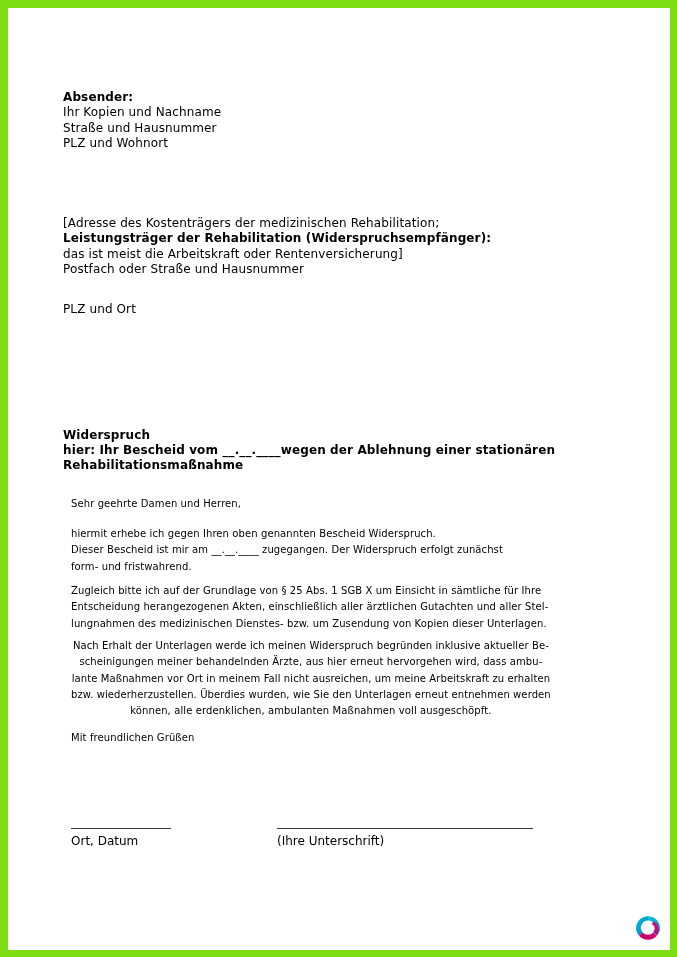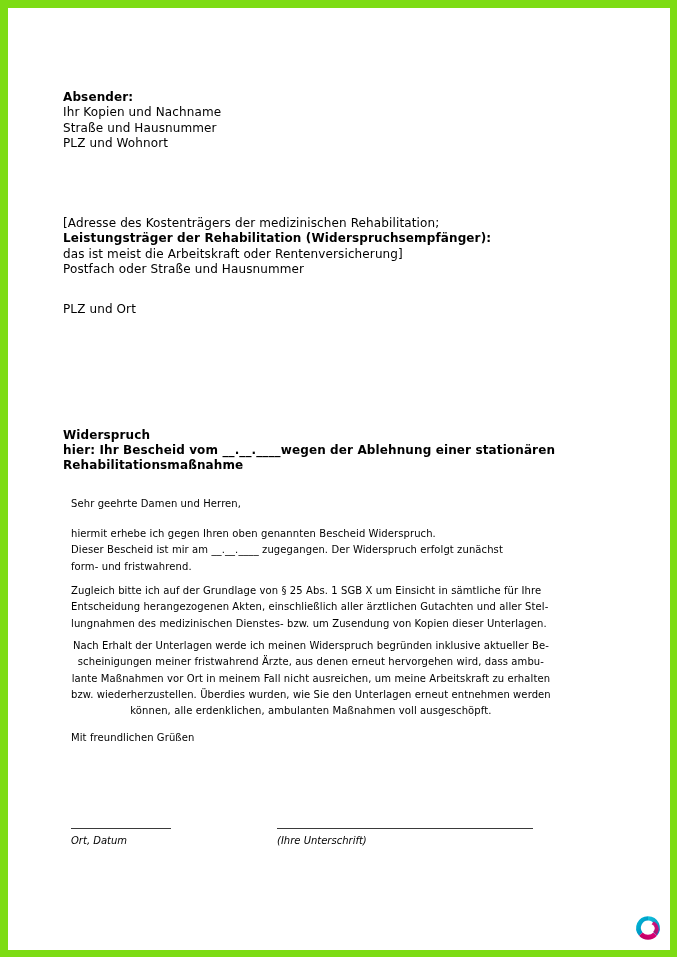--- a/index.html
+++ b/index.html
@@ -90,24 +90,23 @@
     position: absolute;
     top: 0;
   }
   .sig-rule {
     height: 0;
     border-top: 1px solid #3a3a3a;
   }
   .sig-caption {
     display: block;
     margin-top: 5px;
-    font-size: 10px;
+    font-size: 12px;
     line-height: 14px;
     white-space: nowrap;
-    font-style: italic;
   }
   #sig-place { left: 0; width: 100px; }
   #sig-sign  { left: 206px; width: 256px; }
 
   
   .corner-logo {
     position: absolute;
     right: 7px;
     bottom: 7px;
     width: 30px;
@@ -156,21 +155,21 @@
       </div>
 
       <div class="blk body-blk" id="para-2">
         <span class="line">Zugleich bitte ich auf der Grundlage von § 25 Abs. 1 SGB X um Einsicht in sämtliche für Ihre</span>
         <span class="line">Entscheidung herangezogenen Akten, einschließlich aller ärztlichen Gutachten und aller Stel-</span>
         <span class="line">lungnahmen des medizinischen Dienstes- bzw. um Zusendung von Kopien dieser Unterlagen.</span>
       </div>
 
       <div class="blk body-blk" id="para-3">
         <span class="line">Nach Erhalt der Unterlagen werde ich meinen Widerspruch begründen inklusive aktueller Be-</span>
-        <span class="line">scheinigungen meiner fristwahrend Ärzte, aus denen erneut hervorgehen wird, dass ambu-</span>
+        <span class="line">scheinigungen meiner behandelnden Ärzte, aus hier erneut hervorgehen wird, dass ambu-</span>
         <span class="line">lante Maßnahmen vor Ort in meinem Fall nicht ausreichen, um meine Arbeitskraft zu erhalten</span>
         <span class="line">bzw. wiederherzustellen. Überdies wurden, wie Sie den Unterlagen erneut entnehmen werden</span>
         <span class="line">können, alle erdenklichen, ambulanten Maßnahmen voll ausgeschöpft.</span>
       </div>
 
       <div class="blk body-blk" id="closing">
         <span class="line">Mit freundlichen Grüßen</span>
       </div>
 
       <div class="sig-area">

